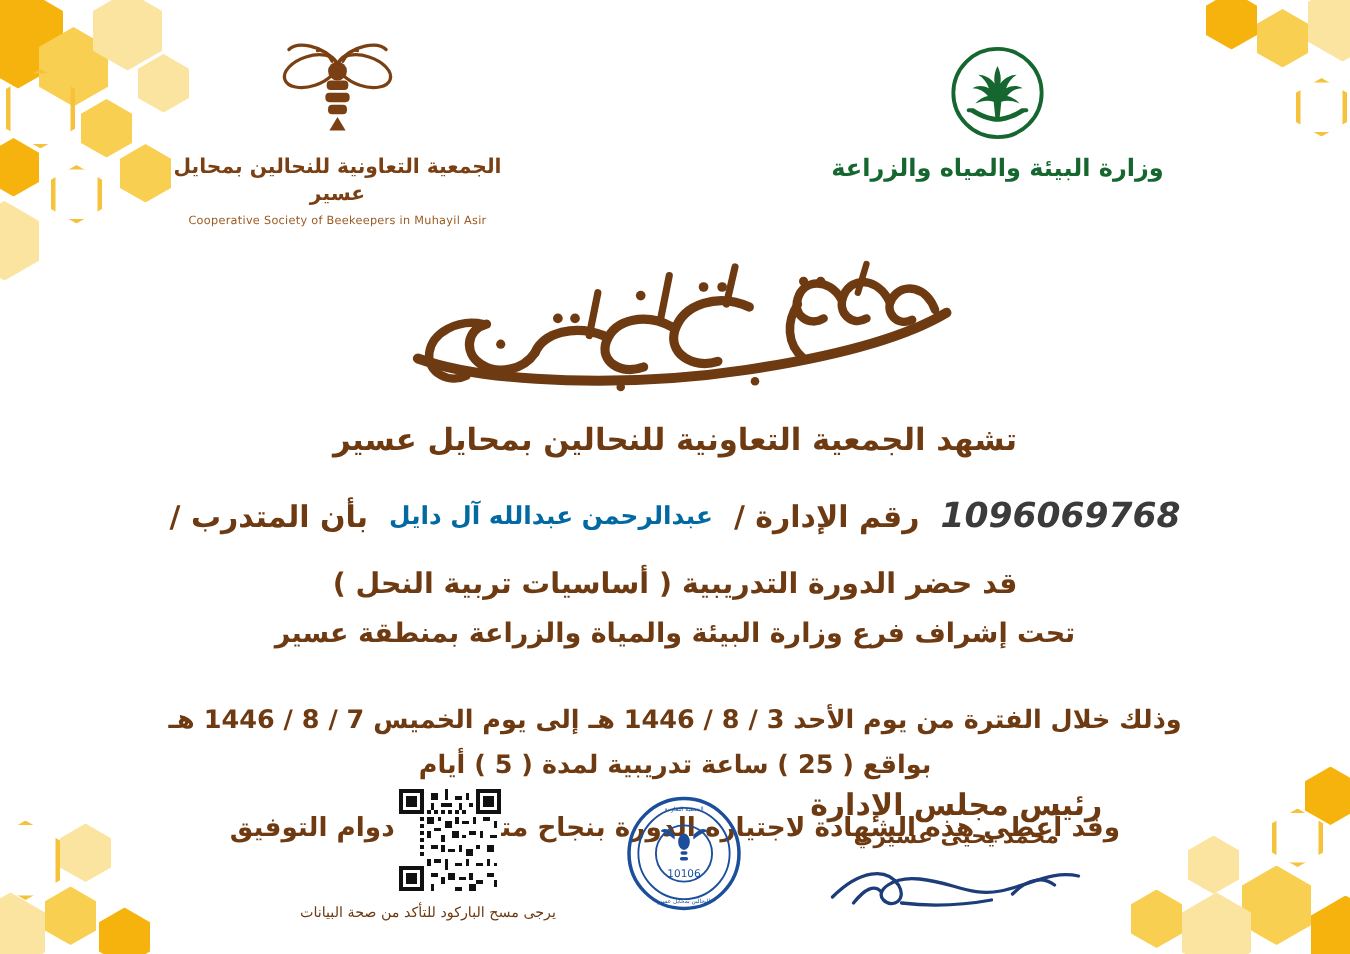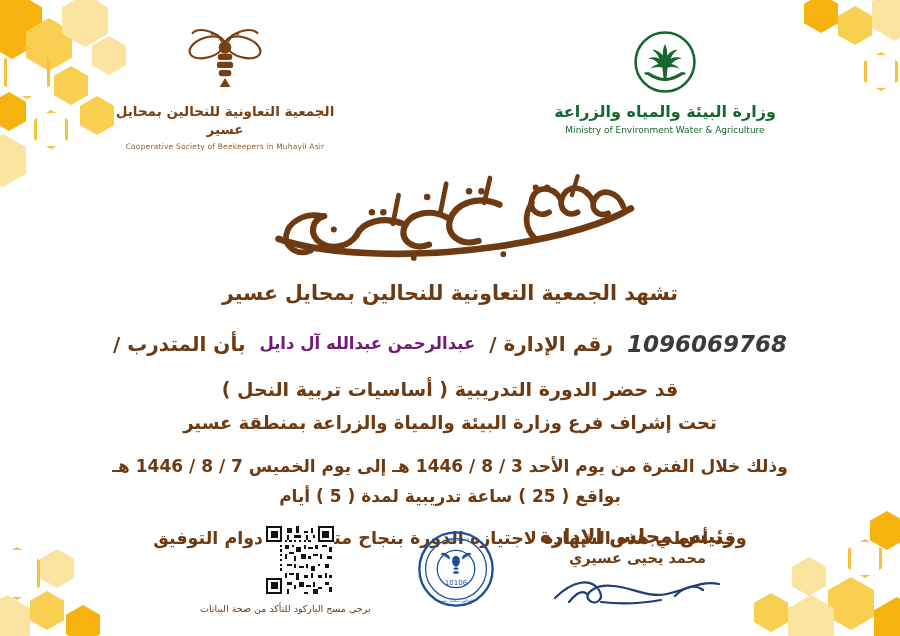--- a/index.html
+++ b/index.html
@@ -118,41 +118,41 @@
     margin-bottom: 18px;
   }
   .lbl {
     font-size: 20px;
     font-weight: bold;
     color: #6e3a12;
   }
   .val-name {
     font-size: 16.5px;
     font-weight: bold;
-    color: #701a75;
+    color: #0369a1;
   }
   .val-id {
     font-size: 23px;
     font-weight: bold;
     color: #3b3b3b;
     direction: ltr;
     unicode-bidi: embed;
     font-style: italic;
   }
   .l-course {
     font-size: 19px;
     font-weight: bold;
     color: #6e3a12;
     margin-bottom: 6px;
   }
   .l-super {
     font-size: 18px;
     font-weight: bold;
     color: #6e3a12;
-    margin-bottom: 18px;
+    margin-bottom: 32px;
   }
   .l-period, .l-hours {
     font-size: 17px;
     font-weight: bold;
     color: #6e3a12;
   }
   .l-hours { margin-bottom: 16px; }
   .l-closing {
     font-size: 17.5px;
     font-weight: bold;
@@ -263,21 +263,20 @@
       <svg class="gov-mark" viewBox="0 0 100 100">
         <circle cx="50" cy="50" r="46" fill="none" stroke="#16672f" stroke-width="4"></circle>
         <g fill="#16672f">
           <path d="M50 22 c-3 6 -4 12 -3 18 -5 -6 -11 -9 -17 -9 5 3 9 8 11 14 -6 -3 -12 -3 -17 0 6 0 12 3 16 8 -5 1 -10 4 -13 8 6 -3 13 -4 19 -2 l2 19 h4 l2 -19 c6 -2 13 -1 19 2 -3 -4 -8 -7 -13 -8 4 -5 10 -8 16 -8 -5 -3 -11 -3 -17 0 2 -6 6 -11 11 -14 -6 0 -12 3 -17 9 1 -6 0 -12 -3 -18z"></path>
           <path d="M22 70 c10 7 22 10 28 10 6 0 18 -3 28 -10 l-3 -4 c-9 6 -19 9 -25 9 -6 0 -16 -3 -25 -9z"></path>
           <rect x="18" y="66" width="8" height="4" rx="2"></rect>
           <rect x="74" y="66" width="8" height="4" rx="2"></rect>
         </g>
       </svg>
       <div class="title-ar">وزارة البيئة والمياه والزراعة</div>
-      <div class="title-en">Ministry of Environment Water &amp; Agriculture</div>
     </div>
   </div>
 
   <div class="main-title">
     <svg viewBox="0 0 420 100" width="400" height="100">
       <g fill="none" stroke="#6e3a12" stroke-linecap="round" stroke-linejoin="round">
 
         <path d="M30 72 C80 90 180 92 260 80 C320 71 370 58 400 40" stroke-width="7"></path>
 
         <path d="M392 38 C386 22 370 18 362 30 C356 40 366 50 376 45" stroke-width="6"></path>

